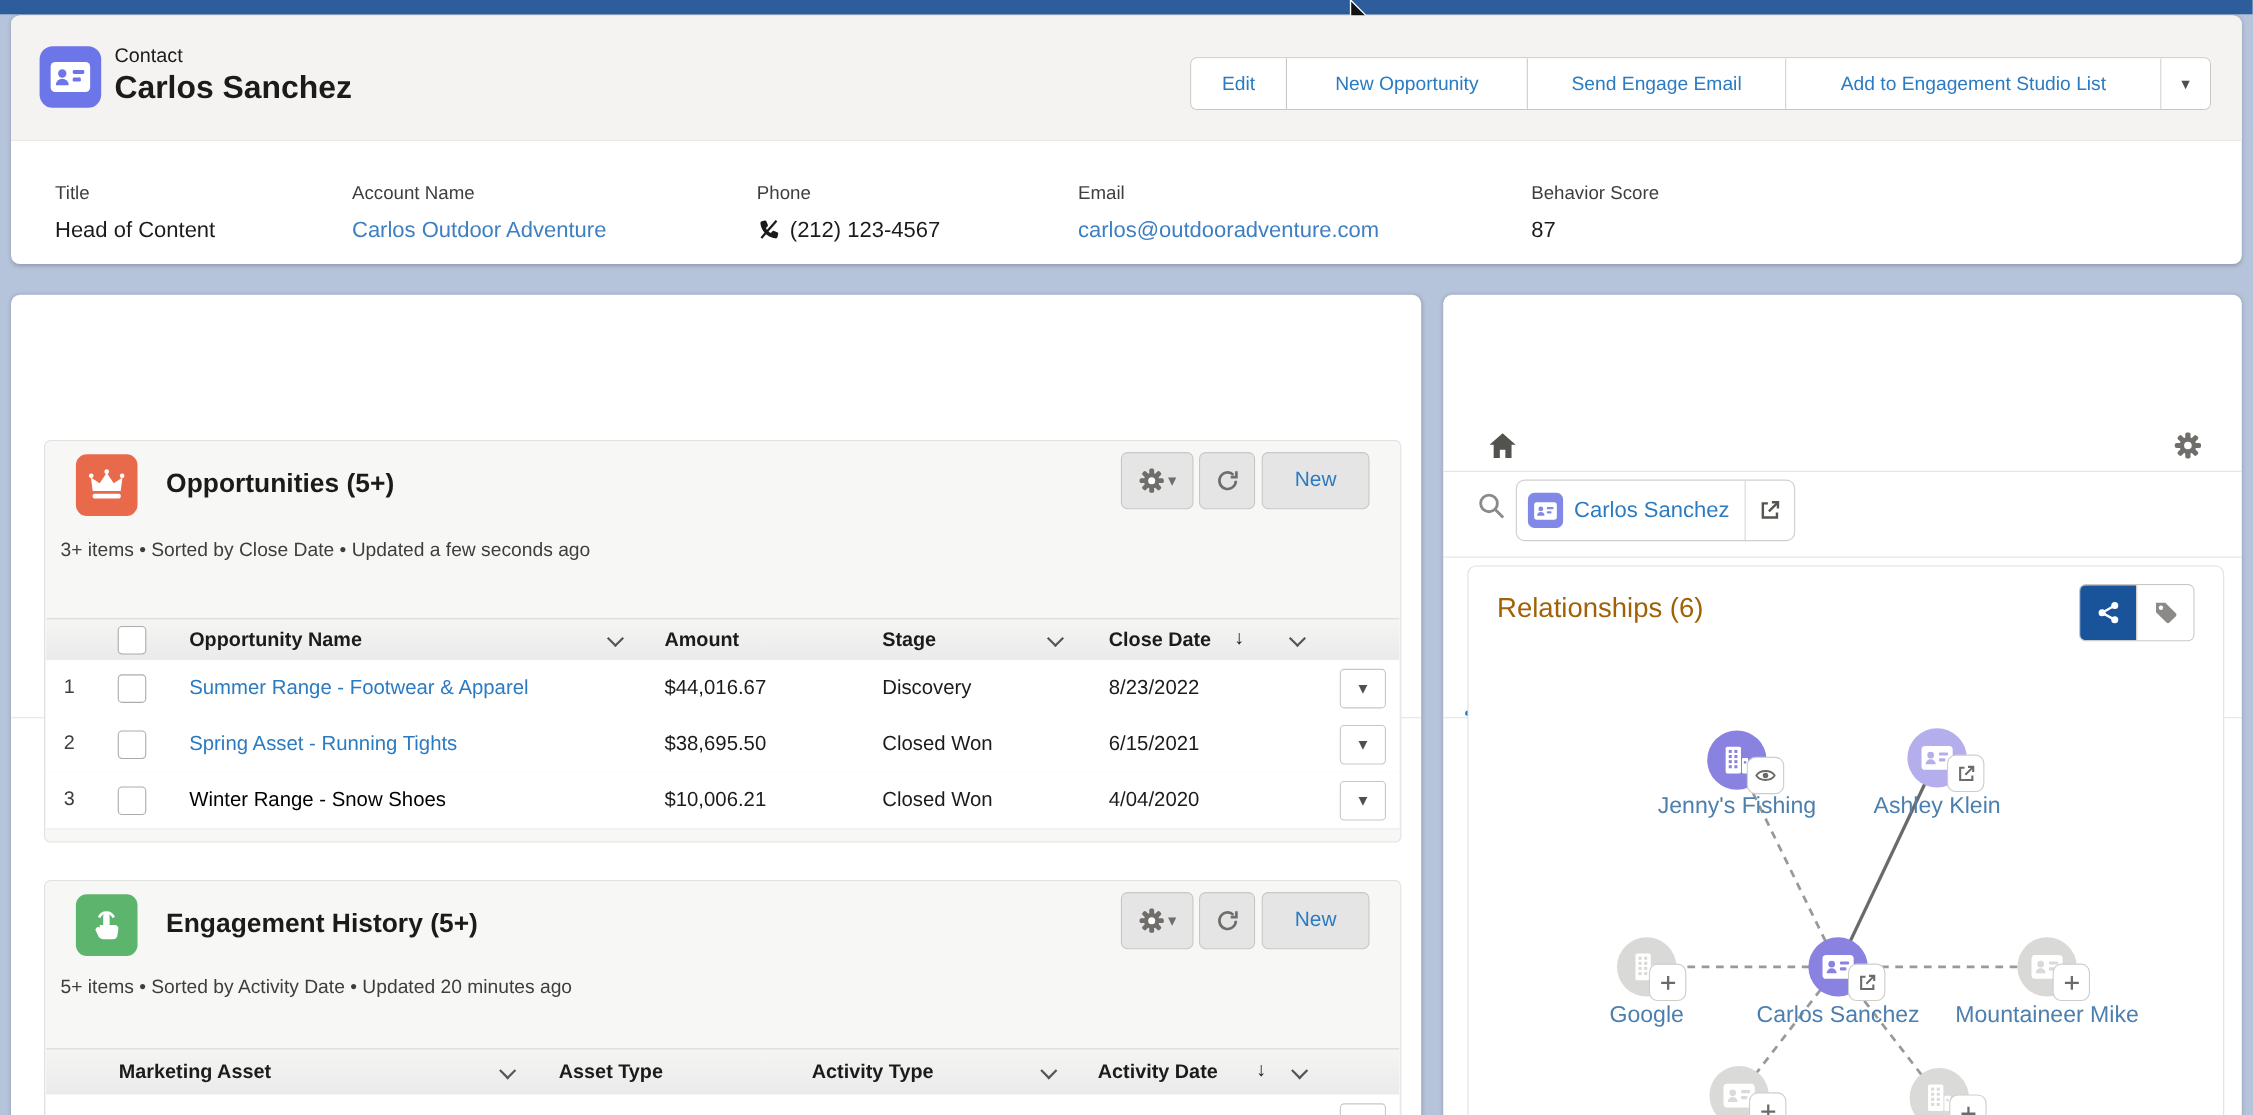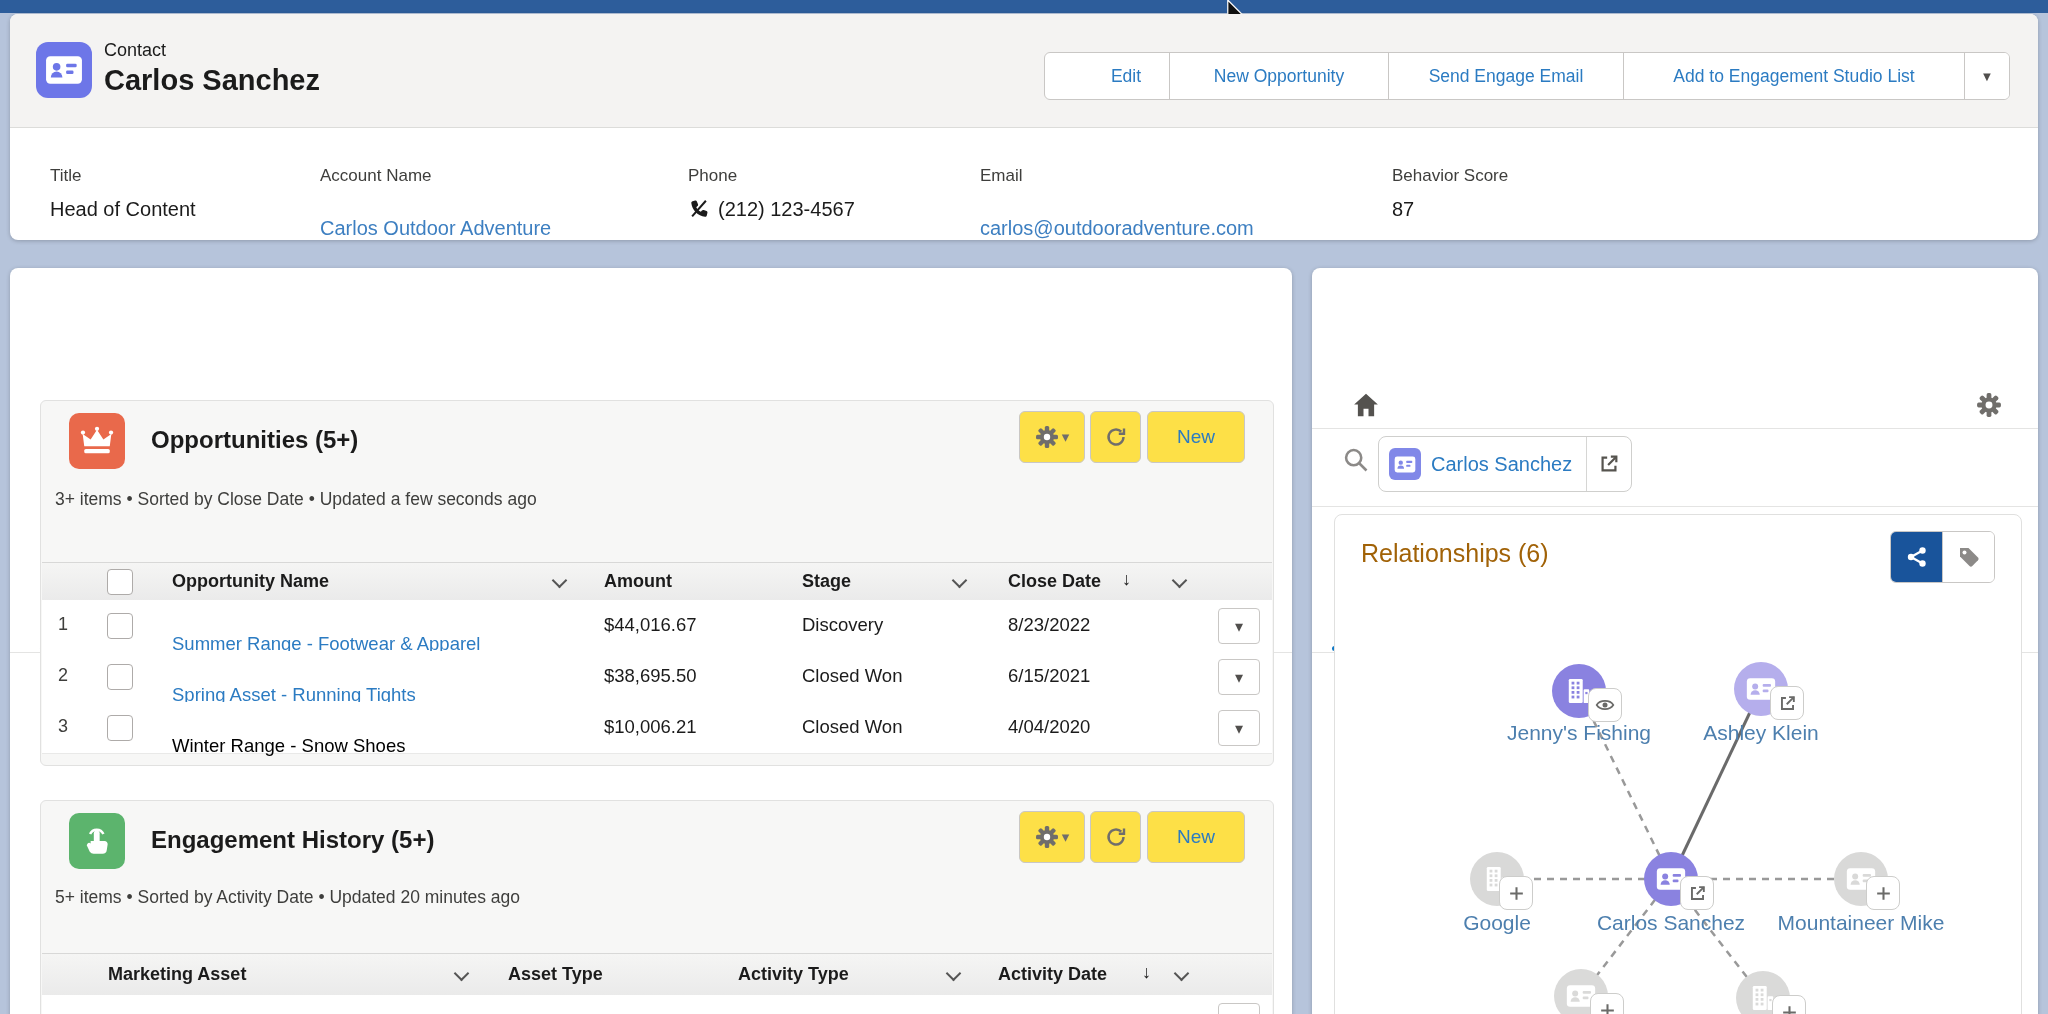--- a/index.html
+++ b/index.html
@@ -3,38 +3,38 @@
 <meta charset="utf-8">
 <style>
   html,body{margin:0;padding:0;background:#b6c4db;}
   #screen{position:relative;width:2048px;height:1014px;overflow:hidden;
           font-family:"Liberation Sans","DejaVu Sans",sans-serif;background:#b6c4db;}
   .abs{position:absolute;}
   .card{position:absolute;background:#fff;border-radius:8px;box-shadow:0 1px 4px rgba(0,0,0,.22);}
   .txt{position:absolute;white-space:nowrap;}
   .lbl{font-size:17px;color:#3e3e3c;}
   .val{font-size:20px;color:#1b1b1b;}
-  .link{color:#3d7fc1;margin-top:19px;}
+  .link{color:#3d7fc1;}
   .hdr-top{position:absolute;left:0;top:0;right:0;height:113px;background:#f4f3f2;
            border-bottom:1px solid #dcdcda;border-radius:8px 8px 0 0;}
   .btn-group{position:absolute;display:flex;height:46px;background:#fff;border:1px solid #c9c7c5;
              border-radius:6px;overflow:hidden;}
   .btn-seg{display:flex;align-items:center;justify-content:center;font-size:17.5px;color:#2b7bc2;
            border-right:1px solid #c9c7c5;background:#fff;cursor:pointer;}
   .btn-seg:last-child{border-right:none;}
   .caret:after{content:"\25BC";font-size:13px;color:#514f4d;}
   .tab{position:absolute;font-size:21px;color:#1b1b1b;top:330px;}
   .tab.active{font-weight:bold;}
   .tab-underline{position:absolute;top:378px;height:5px;background:#1079c6;border-radius:3px;}
   .tab-divider{position:absolute;top:384px;height:1px;background:#e4e4e3;left:0;right:0;}
   .inset{position:absolute;left:30px;width:1232px;background:#f7f7f6;border:1px solid #e1e1e0;border-radius:6px;}
   .obj-icon{position:absolute;width:56px;height:56px;border-radius:10px;display:flex;align-items:center;justify-content:center;}
   .sec-title{position:absolute;font-size:24px;font-weight:bold;color:#1b1b1b;}
   .meta{position:absolute;font-size:17.5px;color:#3e3e3c;}
-  .tool-btn{position:absolute;height:50px;background:#fde047;border:1px solid #c9c7c5;border-radius:6px;
+  .tool-btn{position:absolute;height:50px;background:#e5e5e5;border:1px solid #c9c7c5;border-radius:6px;
             display:flex;align-items:center;justify-content:center;color:#706e6b;cursor:pointer;}
   .tool-btn .caret2:after{content:"\25BE";font-size:15px;color:#706e6b;margin-left:3px;}
   .new-btn{font-size:19px;color:#2b7bc2;}
   .thead{position:absolute;left:1px;right:1px;height:38px;background:linear-gradient(#f5f5f4,#eaeaea);
          border-top:1px solid #d8d8d7;border-bottom:1px solid #d8d8d7;}
   .th{position:absolute;top:8px;font-size:18px;font-weight:bold;color:#1b1b1b;white-space:nowrap;}
   .chev{position:absolute;width:9px;height:9px;border-right:2px solid #555;border-bottom:2px solid #555;transform:rotate(45deg);}
   .sortarrow:after{content:"\2193";font-size:18px;color:#1b1b1b;font-weight:bold;}
   .trow{position:absolute;left:1px;right:1px;height:51px;background:#fff;border-bottom:1px solid #e9e9e8;}
   .cell{position:absolute;top:14px;font-size:18.5px;color:#1b1b1b;white-space:nowrap;}
@@ -73,21 +73,21 @@
         <circle cx="11" cy="11" r="3.6" fill="currentColor"></circle>
         <path d="M5.5 21 a5.5 5.5 0 0 1 11 0 Z" fill="currentColor"></path>
         <rect x="20" y="8" width="10" height="3.4" rx="1.2" fill="currentColor"></rect>
         <rect x="20" y="14.5" width="7" height="3.4" rx="1.2" fill="currentColor"></rect>
       </svg>
     </div>
 
     <div class="txt" style="left:94px;top:26px;font-size:18px;color:#1b1b1b;">Contact</div>
     <div class="txt" style="left:94px;top:50px;font-size:29px;font-weight:bold;color:#1b1b1b;">Carlos Sanchez</div>
 
-    <div class="btn-group" style="right:28px;top:38px;padding-left:38px;">
+    <div class="btn-group" style="right:28px;top:38px;">
       <div class="btn-seg" style="width:86px;">Edit</div>
       <div class="btn-seg" style="width:218px;">New Opportunity</div>
       <div class="btn-seg" style="width:234px;">Send Engage Email</div>
       <div class="btn-seg" style="width:340px;">Add to Engagement Studio List</div>
       <div class="btn-seg caret" style="width:44px;"></div>
     </div>
 
     <div class="txt lbl" style="left:40px;top:152px;">Title</div>
     <div class="txt val" style="left:40px;top:184px;">Head of Content</div>
 

